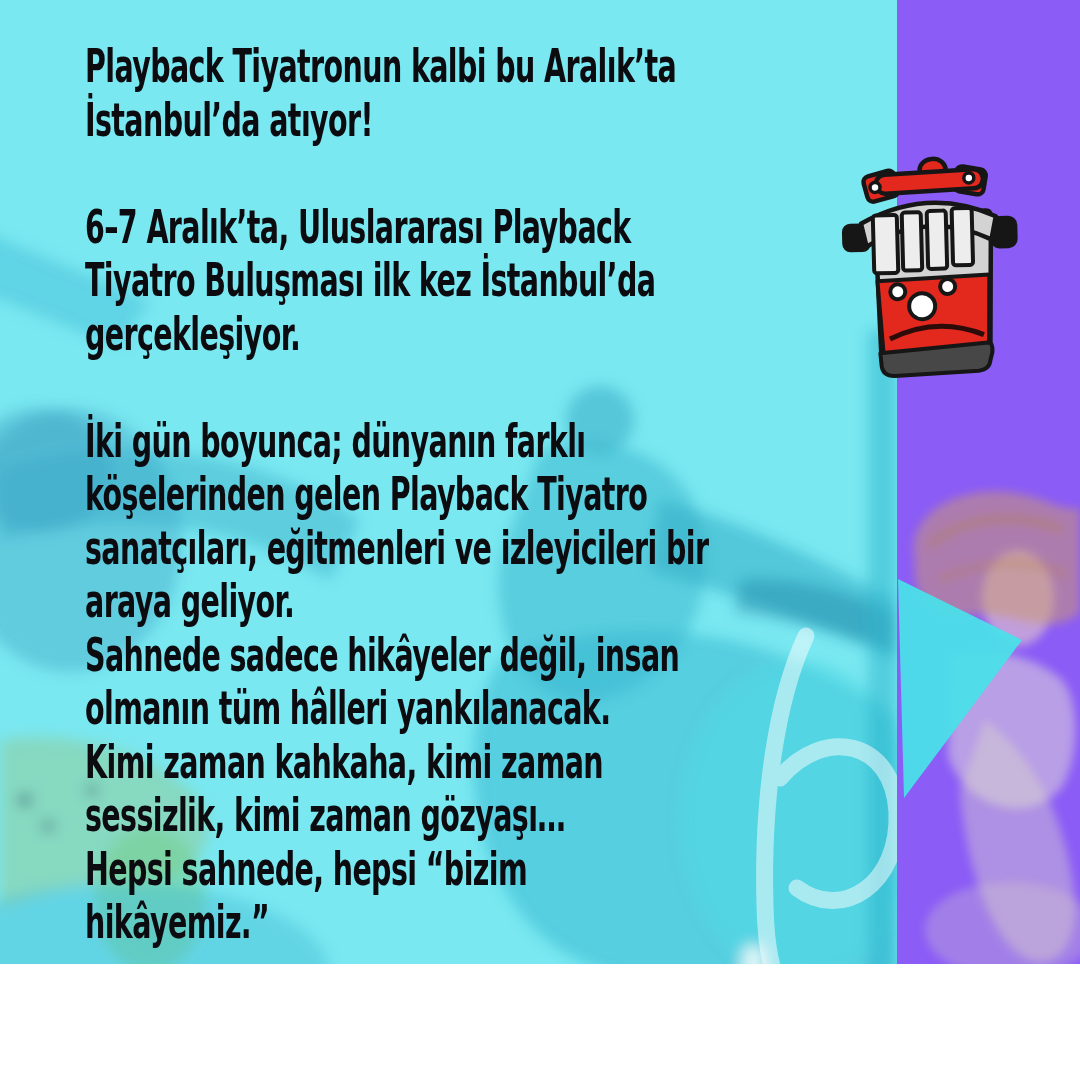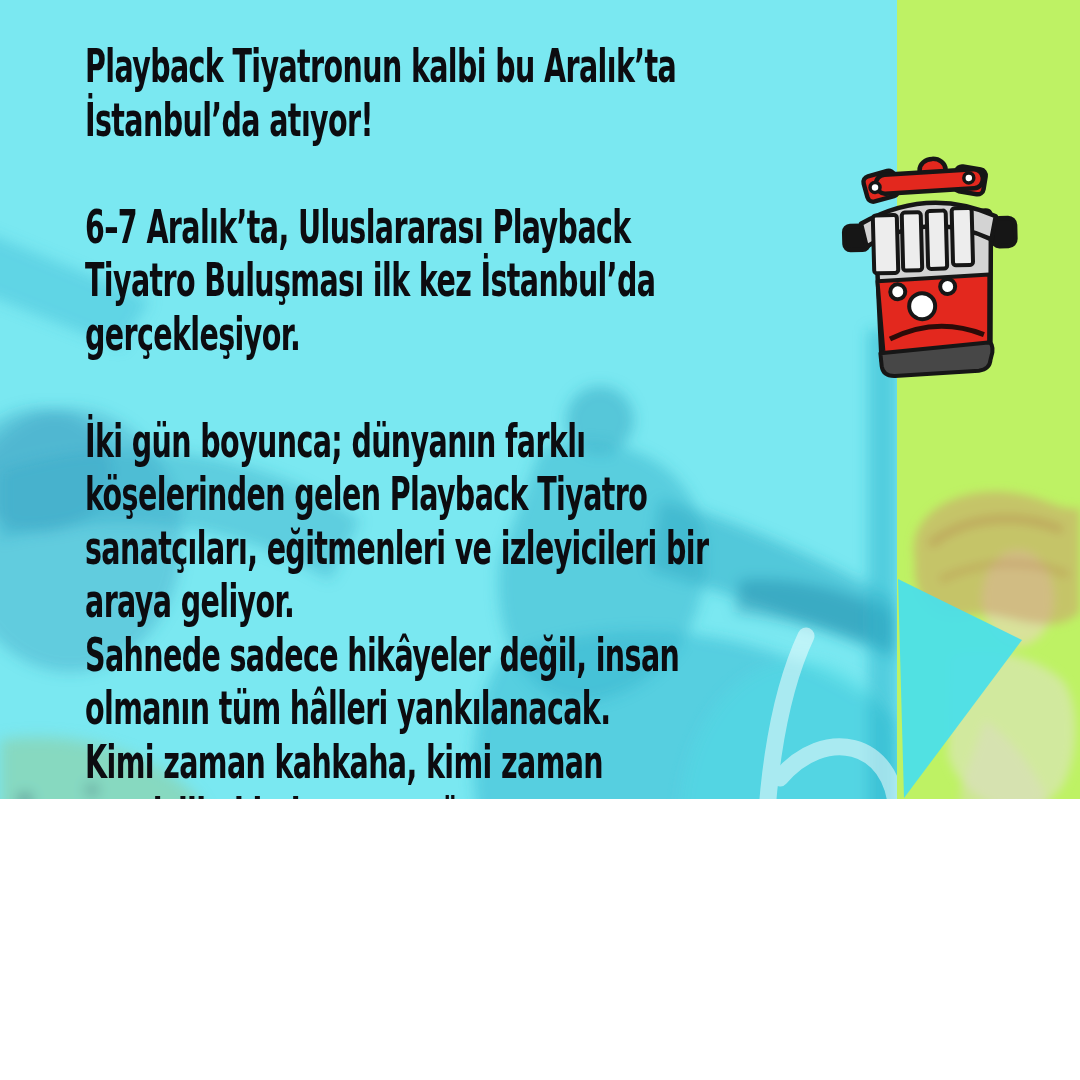--- a/index.html
+++ b/index.html
@@ -1,18 +1,18 @@
 <!DOCTYPE html>
 <html><head>
 <meta charset="utf-8">
 <style>
   html,body{margin:0;padding:0;background:#ffffff;}
   .canvas{
-    position:relative;width:1080px;height:799px;overflow:hidden;
-    background:#bef264;font-family:"DejaVu Sans","Liberation Sans",sans-serif;
+    position:relative;width:1080px;height:964px;overflow:hidden;
+    background:#8b5cf6;font-family:"DejaVu Sans","Liberation Sans",sans-serif;
   }
   
   .right-photo{position:absolute;left:0;top:0;width:1080px;height:1080px;}
   
   .panel{position:absolute;left:0;top:0;width:897px;height:1080px;background:#7ae8f1;overflow:hidden;}
   .panel svg{position:absolute;left:0;top:0;}
   
   .textwrap{
     position:absolute;left:85px;top:40px;width:1200px;
     transform:scaleX(0.62);transform-origin:0 0;

